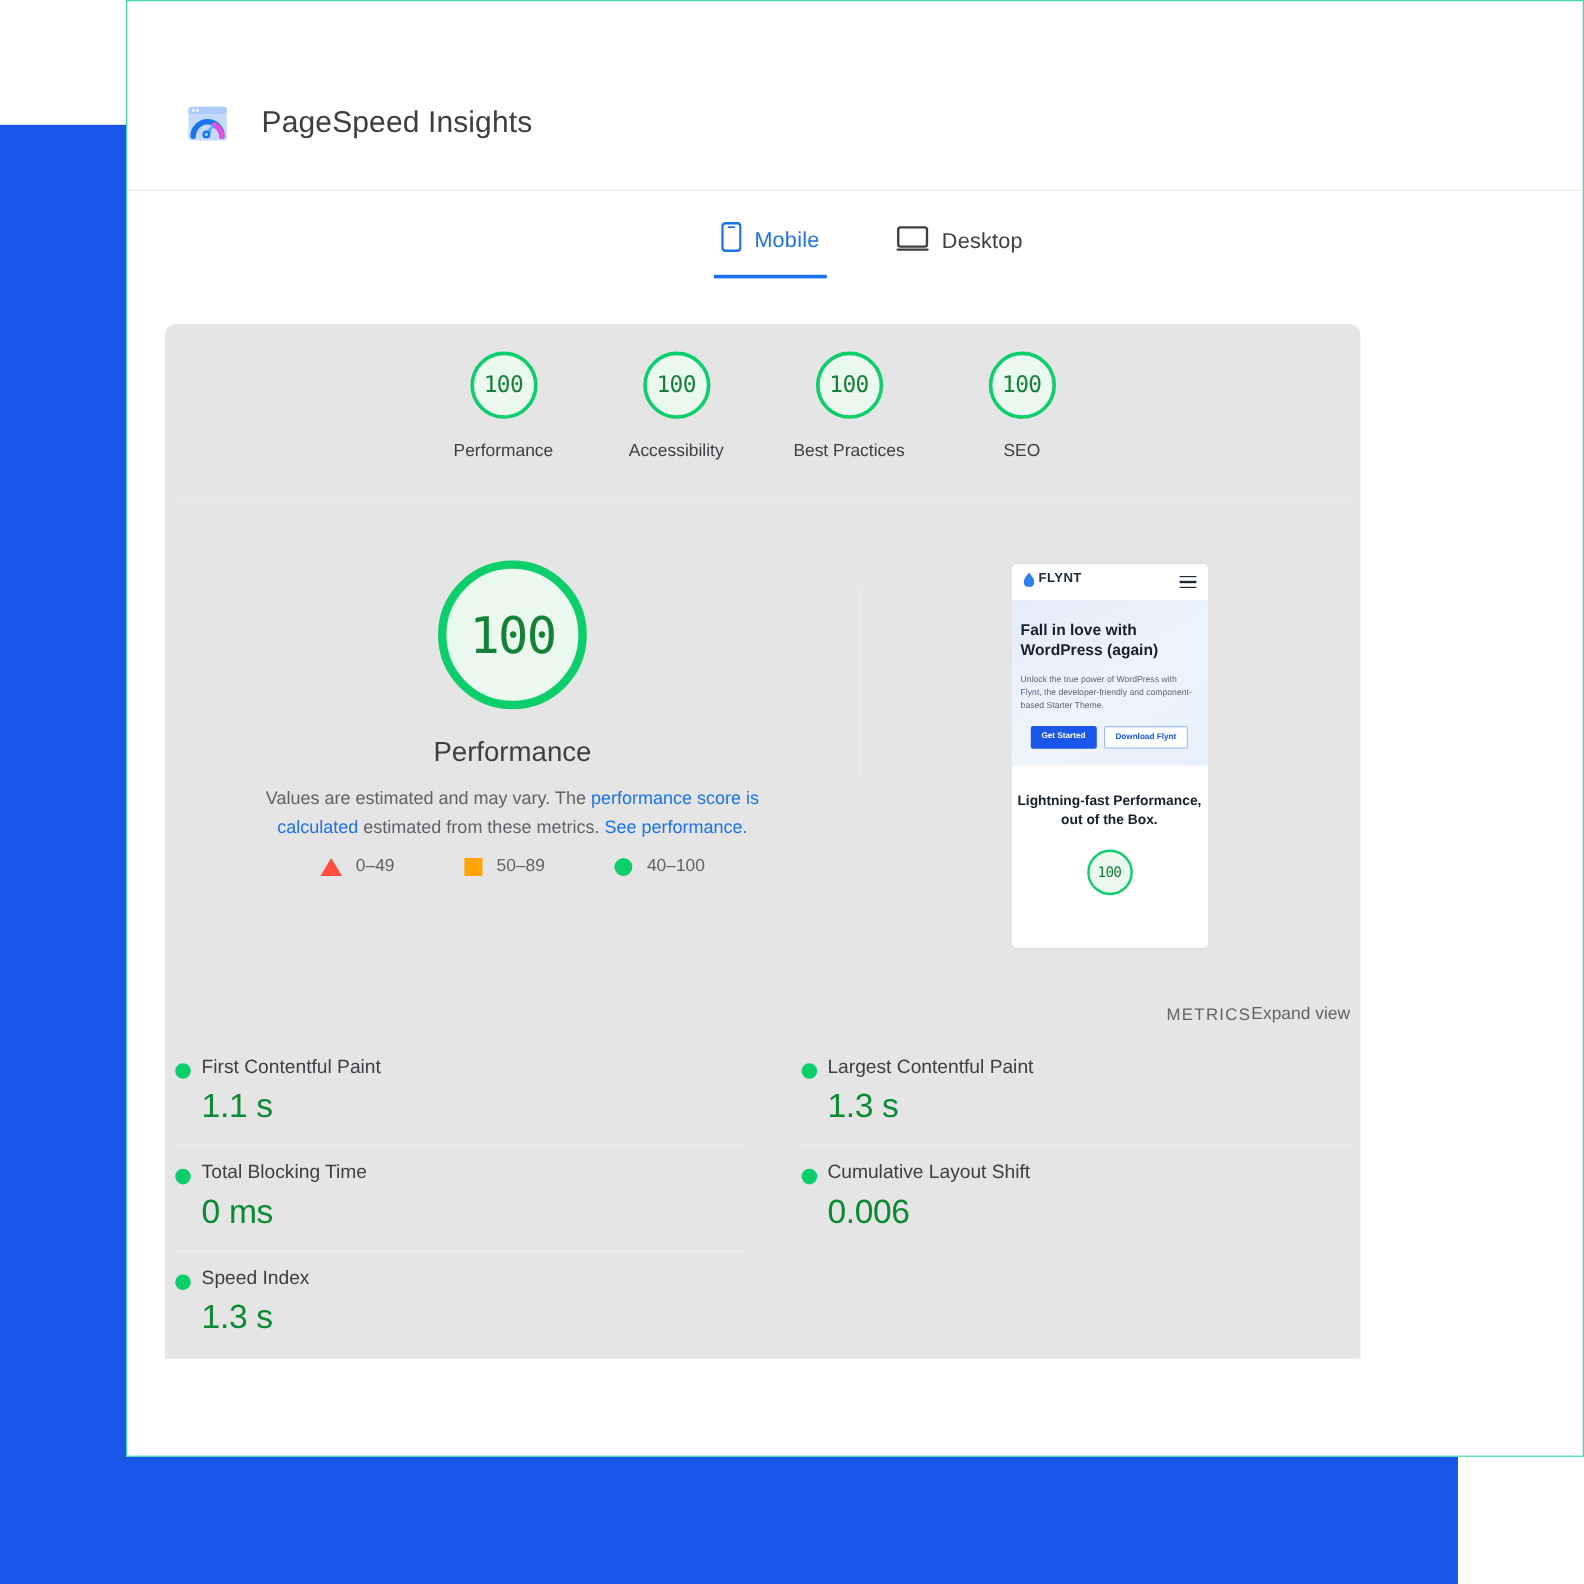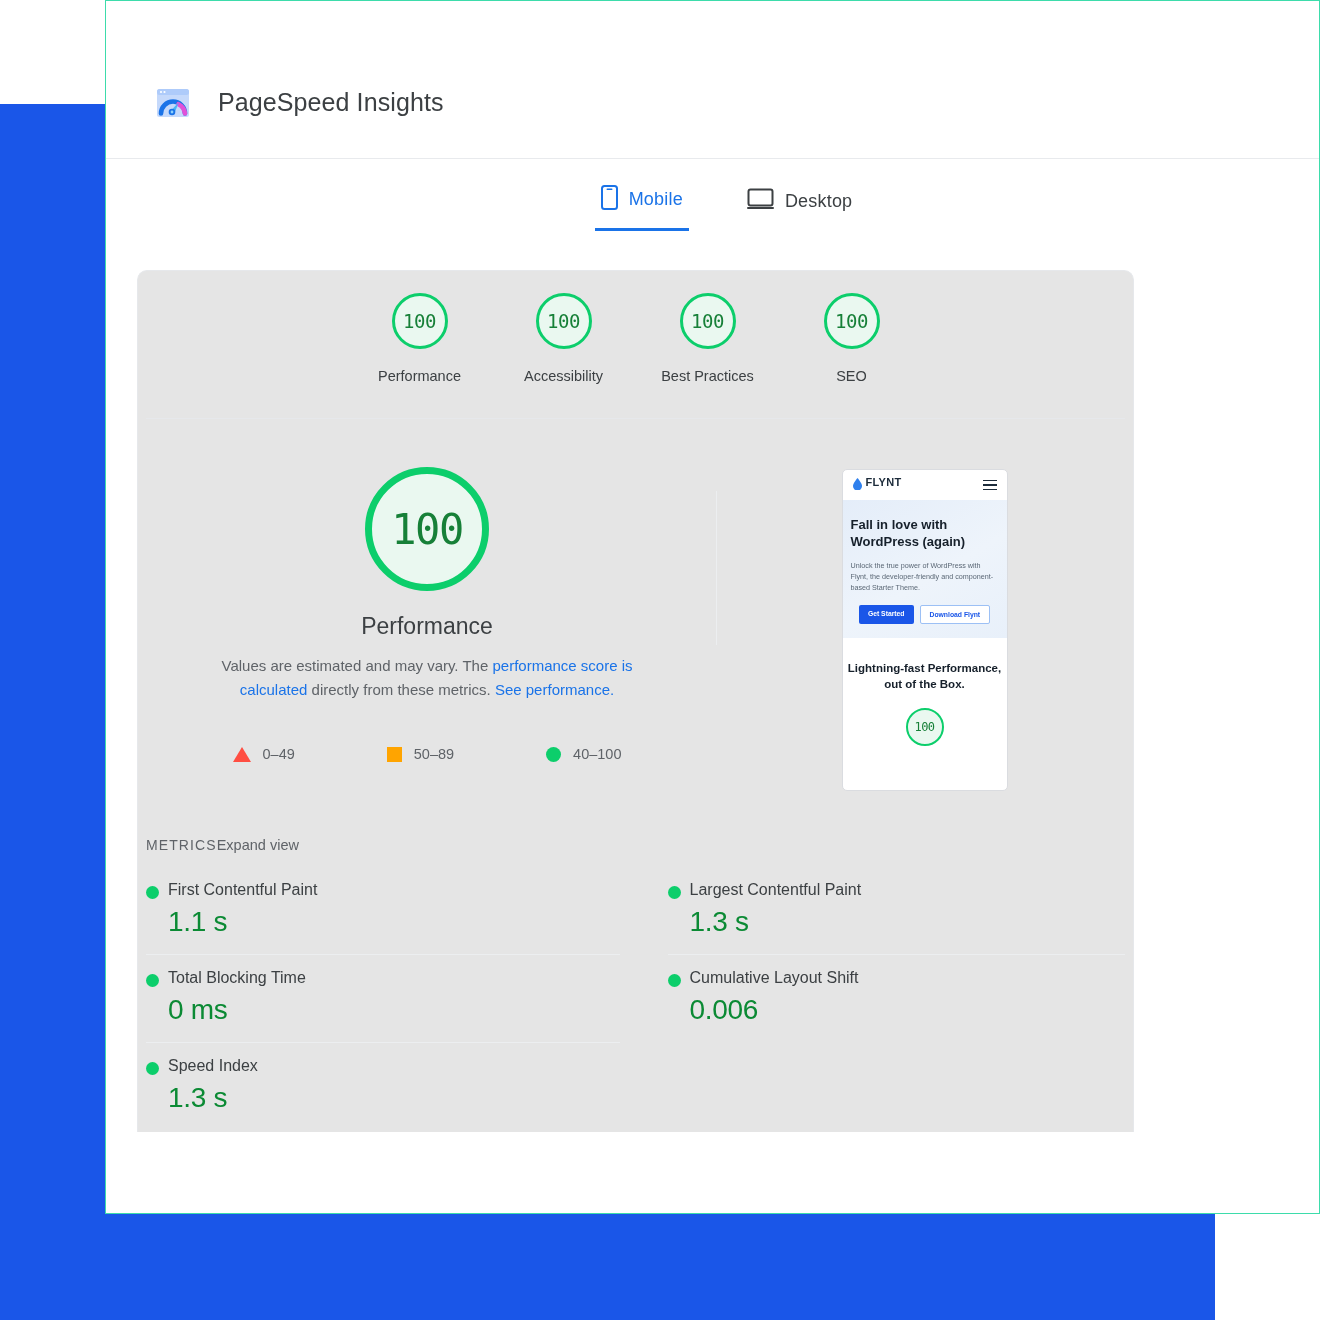--- a/index.html
+++ b/index.html
@@ -85,21 +85,21 @@
     display: flex; align-items: center; justify-content: center;
   }
   .big-score { font-family: "DejaVu Sans Mono", monospace; font-size: 42px; color: #178038; letter-spacing: -1.5px; }
   .big-title { margin-top: 22px; font-size: 23px; color: #3c4043; font-weight: 400; }
   .big-desc {
     margin-top: 14px; width: 470px; text-align: center;
     font-size: 15px; line-height: 24px; color: #5f6368;
   }
   .big-desc a { color: #1a73e8; text-decoration: none; }
 
-  .legend { margin-top: 44px; display: flex; align-items: center; gap: 92px; }
+  .legend { margin-top: 12px; display: flex; align-items: center; gap: 58px; }
   .legend-item { display: flex; align-items: center; gap: 12px; }
   .legend-text { font-size: 14.5px; color: #5f6368; }
   .sw-tri { width: 0; height: 0; border-left: 9px solid transparent; border-right: 9px solid transparent; border-bottom: 15px solid #ff4e42; }
   .sw-sq { width: 15px; height: 15px; background: #ffa400; }
   .sw-circ { width: 15px; height: 15px; border-radius: 50%; background: #0cce6b; }
 
   
   .thumb-wrap { flex: 1; display: flex; justify-content: center; padding-top: 2px; }
   .thumb {
     width: 166px; height: 322px; background: #fff;
@@ -125,21 +125,21 @@
   .lower-h { font-size: 11.5px; font-weight: 700; color: #16202b; line-height: 16px; }
   .mini-ring {
     margin: 16px auto 0 auto; width: 38px; height: 38px; border-radius: 50%;
     border: 2.6px solid #0cce6b; background: #eaf8f0;
     display: flex; align-items: center; justify-content: center;
   }
   .mini-score { font-family: "DejaVu Sans Mono", monospace; font-size: 12px; color: #178038; letter-spacing: -.6px; }
 
   
   .metrics-head {
-    margin: 46px 8px 0 8px; display: flex; align-items: center; justify-content: flex-start;
+    margin: 46px 8px 0 8px; display: flex; align-items: center; justify-content: flex-end;
   }
   .metrics-title { font-size: 14px; color: #5f6368; letter-spacing: 1.1px; }
   .expand-view { font-size: 14.5px; color: #5f6368; cursor: pointer; }
 
   .metrics-grid { margin: 14px 8px 0 8px; display: flex; gap: 0; }
   .mcol { width: 50%; padding-right: 16px; }
   .mcol.right { padding-right: 0; padding-left: 32px; }
   .metric { padding: 14px 0 16px 22px; border-bottom: 1px solid #eceef0; position: relative; }
   .metric:last-child { border-bottom: none; }
   .metric-dot { position: absolute; left: 0; top: 19px; width: 13px; height: 13px; border-radius: 50%; background: #0cce6b; }
@@ -228,21 +228,21 @@
 
       <div class="detail-area">
         <div class="vdivider"></div>
 
         <div class="detail-left">
           <div class="big-ring">
             <span class="big-score">100</span>
           </div>
           <div class="big-title">Performance</div>
           <div class="big-desc">
-            <span>Values are estimated and may vary. The </span><a href="#">performance score is calculated</a><span> directly from these metrics. </span><a href="#">See performance.</a>
+            <span>Values are estimated and may vary. The </span><a href="#">performance score is calculated</a><span> estimated from these metrics. </span><a href="#">See performance.</a>
           </div>
 
           <div class="legend">
             <div class="legend-item">
               <span class="sw-tri"></span>
               <span class="legend-text">0–49</span>
             </div>
             <div class="legend-item">
               <span class="sw-sq"></span>
               <span class="legend-text">50–89</span>

